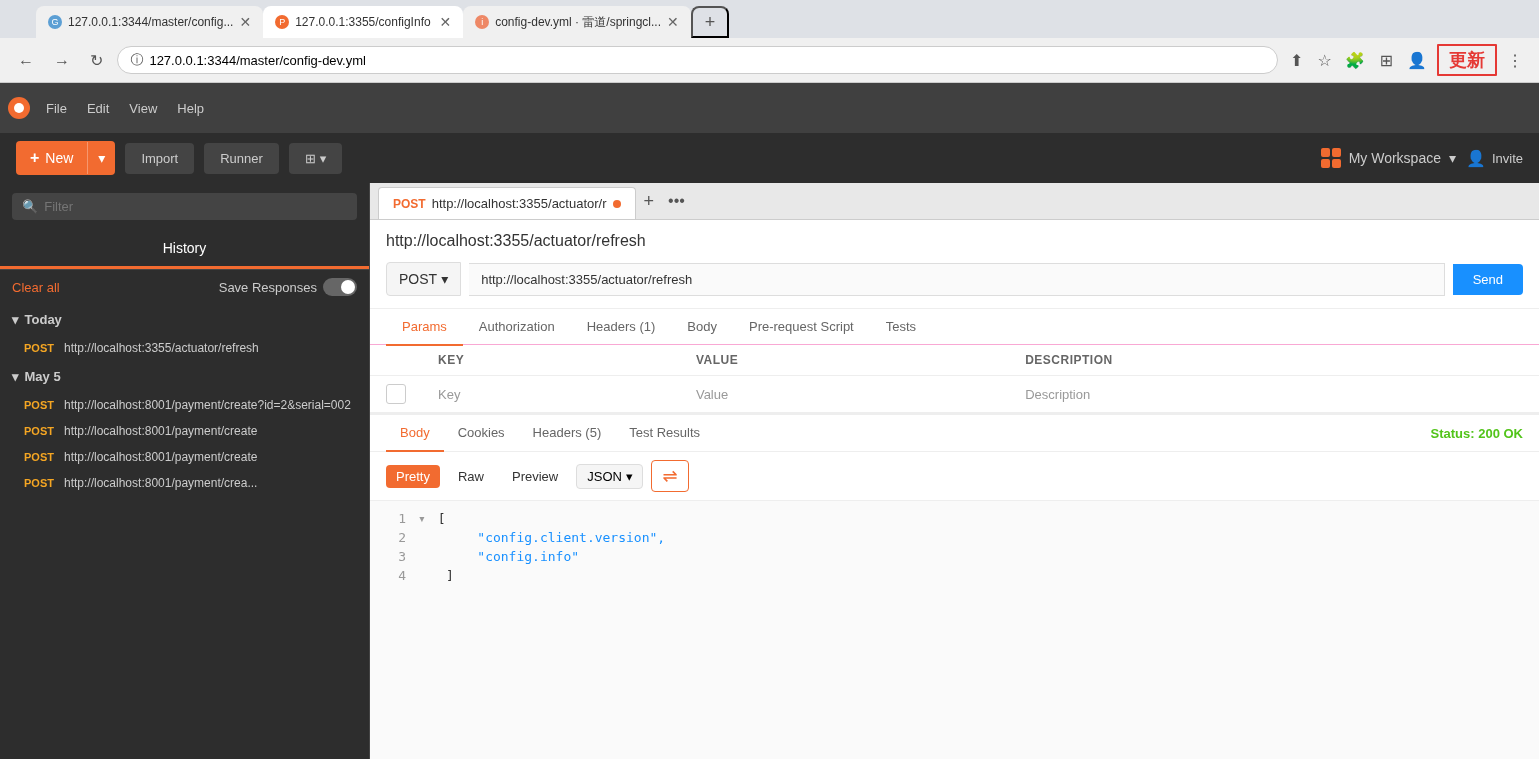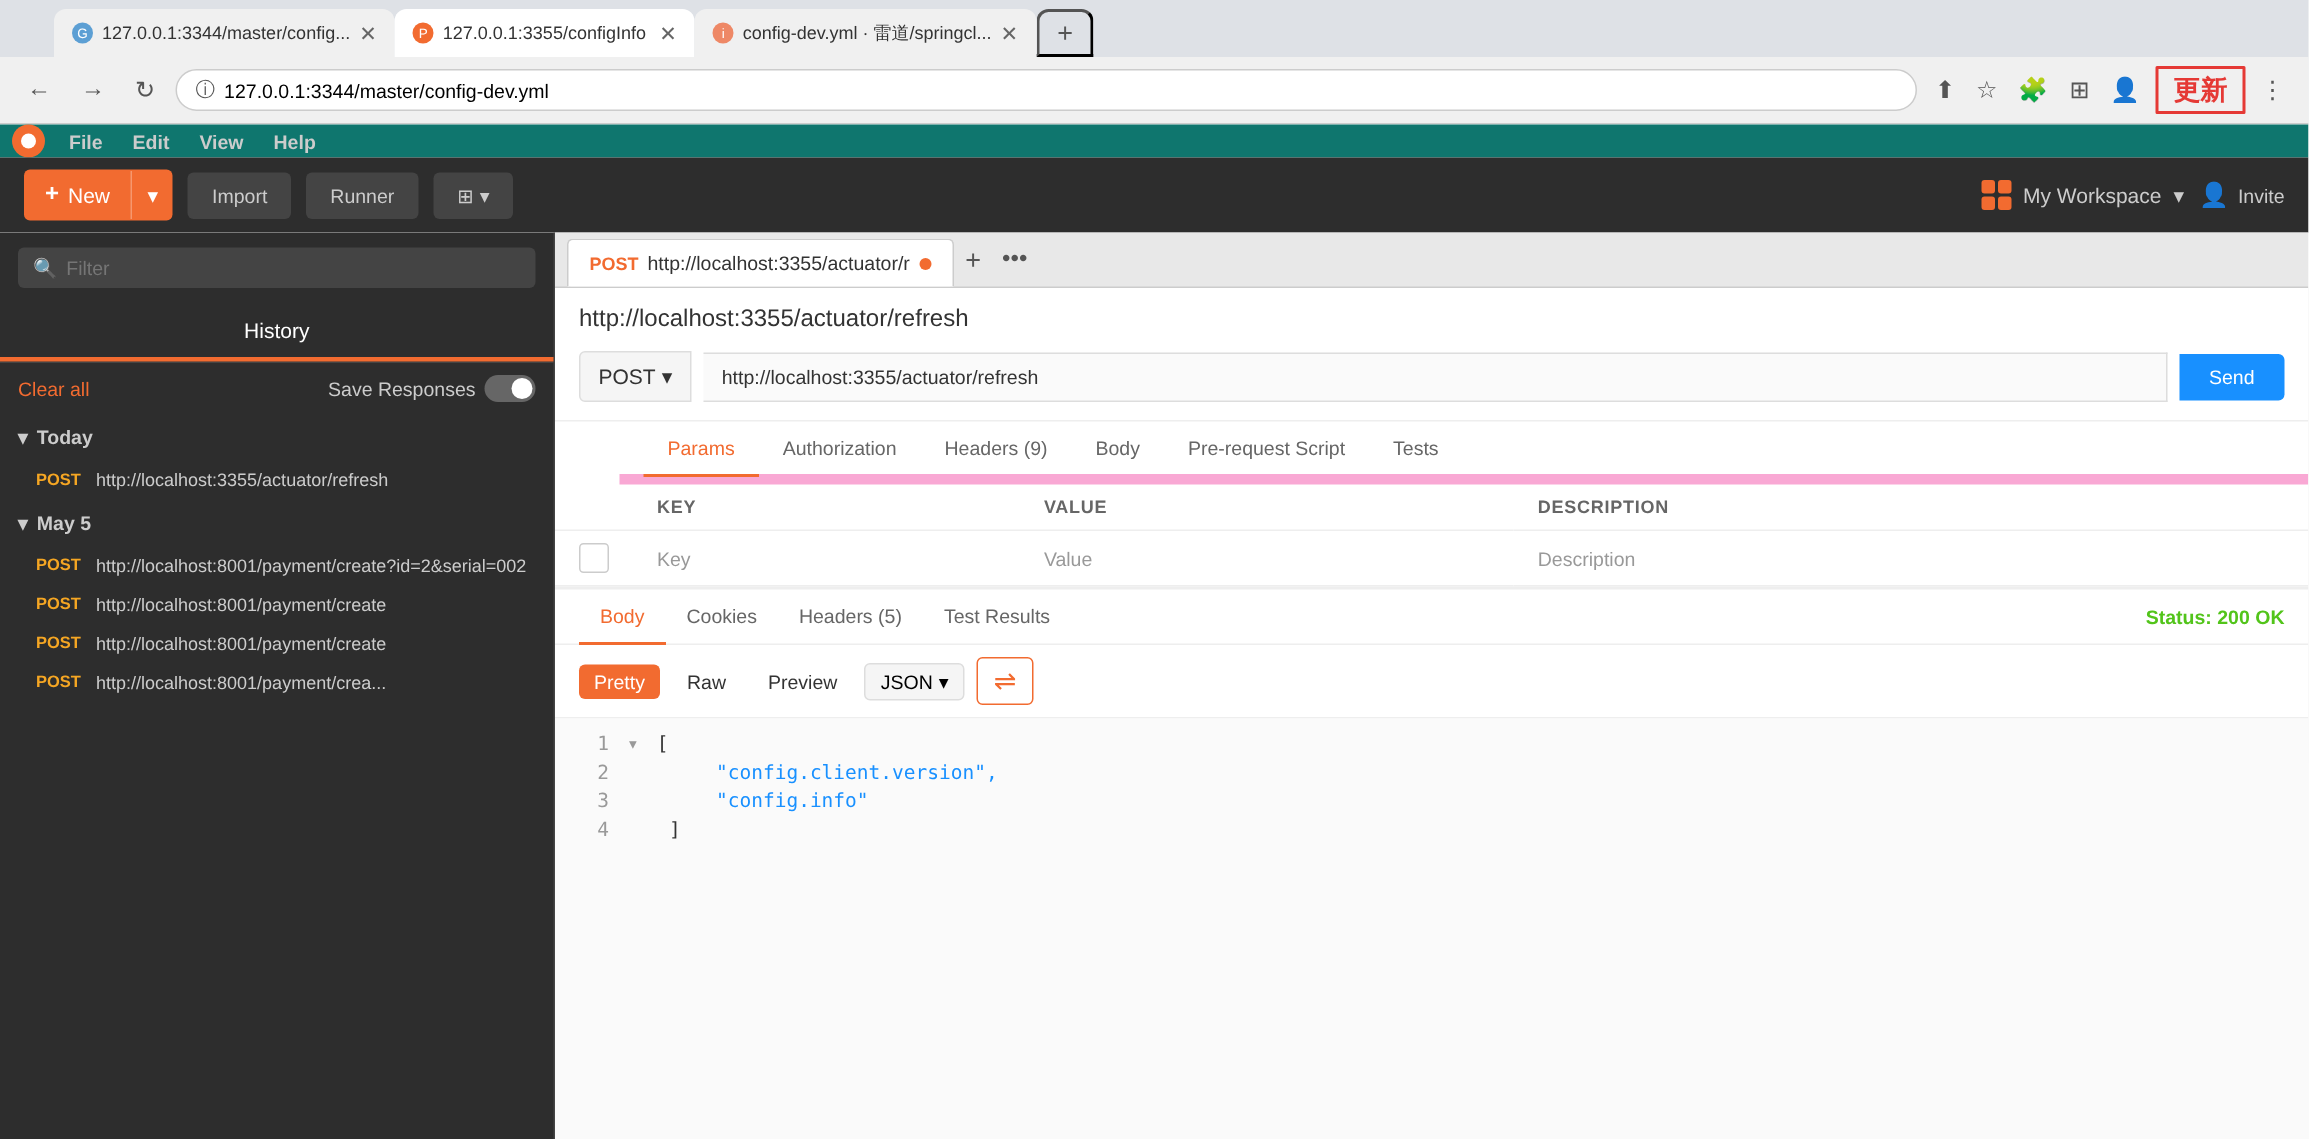--- a/index.html
+++ b/index.html
@@ -18,21 +18,21 @@
     .browser-toolbar { display: flex; align-items: center; gap: 8px; padding: 6px 12px; background: #f0f0f0; border-bottom: 1px solid #ccc; }
     .browser-nav-btn { background: none; border: none; color: #555; font-size: 16px; cursor: pointer; padding: 4px 6px; border-radius: 4px; }
     .address-bar { flex: 1; display: flex; align-items: center; background: #fff; border: 1px solid #ccc; border-radius: 20px; padding: 4px 12px; gap: 6px; }
     .address-bar input { border: none; outline: none; flex: 1; font-size: 13px; }
     .toolbar-icons { display: flex; gap: 6px; align-items: center; }
     .toolbar-icon-btn { background: none; border: none; color: #555; cursor: pointer; padding: 4px; font-size: 16px; border-radius: 4px; }
     .update-btn { background: none; border: 2px solid #e53935; color: #e53935; border-radius: 1px; padding: 2px 10px; font-size: 18px; cursor: pointer; font-weight: bold; }
 
     
     .postman-app { width: 1539px; height: 700px; background: #fff; display: flex; flex-direction: column; }
-    .postman-menu-bar { display: flex; align-items: center; gap: 0; padding: 0 8px; background: #0f766e; color: #ccc; font-size: 13px; font-weight: bold; }
+    .postman-menu-bar { display: flex; align-items: center; gap: 0; padding: 14px 8px; background: #404040; color: #ccc; font-size: 13px; }
     .postman-menu-bar span { padding: 3px 10px; cursor: pointer; }
     .postman-logo { width: 22px; height: 22px; background: #f26b30; border-radius: 50%; display: flex; align-items: center; justify-content: center; margin-right: 6px; }
     .postman-logo-inner { width: 10px; height: 10px; background: #fff; border-radius: 50%; }
 
     .postman-header { display: flex; align-items: center; padding: 8px 16px; background: #2d2d2d; gap: 10px; }
     .new-btn { display: flex; align-items: center; background: #f26b30; color: #fff; border: none; border-radius: 4px; cursor: pointer; font-size: 14px; }
     .new-btn-main { padding: 8px 14px; display: flex; align-items: center; gap: 6px; }
     .new-btn-dropdown { padding: 8px 10px; border-left: 1px solid rgba(255,255,255,0.3); }
     .header-btn { background: #444; color: #ccc; border: none; border-radius: 4px; padding: 8px 16px; cursor: pointer; font-size: 13px; }
     .workspace-btn { display: flex; align-items: center; gap: 8px; background: none; border: none; color: #ccc; cursor: pointer; font-size: 14px; margin-left: auto; }
@@ -76,21 +76,21 @@
     .tab-add-btn { background: none; border: none; color: #555; font-size: 18px; cursor: pointer; padding: 0 8px; }
     .tab-more-btn { background: none; border: none; color: #555; cursor: pointer; font-size: 16px; padding: 0 6px; }
 
     .request-url-bar { padding: 12px 16px; border-bottom: 1px solid #eee; }
     .request-url-title { font-size: 16px; color: #333; margin-bottom: 12px; }
     .request-row { display: flex; align-items: center; gap: 8px; }
     .method-select { display: flex; align-items: center; background: #f5f5f5; border: 1px solid #ddd; border-radius: 4px 0 0 4px; padding: 8px 12px; cursor: pointer; font-size: 14px; color: #333; gap: 4px; }
     .url-input { flex: 1; border: 1px solid #ddd; border-left: none; padding: 8px 12px; font-size: 13px; color: #333; outline: none; background: #fafafa; }
     .send-btn { background: #1890ff; color: #fff; border: none; padding: 8px 20px; cursor: pointer; font-size: 13px; border-radius: 0 4px 4px 0; }
 
-    .request-sub-tabs { display: flex; border-bottom: 7px solid #f9a8d4; padding: 0 16px; margin-left: 43px; }
+    .request-sub-tabs { display: flex; border-bottom: 1px solid #f9a8d4; padding: 0 16px; }
     .req-tab { padding: 10px 16px; color: #666; cursor: pointer; font-size: 13px; border-bottom: 2px solid transparent; margin-bottom: -2px; }
     .req-tab.active { color: #f26b30; border-bottom: 2px solid #f26b30; }
 
     .params-table { width: 100%; border-collapse: collapse; }
     .params-table th { text-align: left; padding: 8px 16px; font-size: 12px; color: #666; font-weight: bold; text-transform: uppercase; border-bottom: 1px solid #eee; letter-spacing: 0.5px; }
     .params-table td { padding: 8px 16px; border-bottom: 1px solid #eee; color: #999; font-size: 13px; }
     .params-table td:first-child { width: 40px; }
     .checkbox-cell { width: 20px; height: 20px; border: 1px solid #ccc; border-radius: 3px; }
 
     .response-section { flex: 1; display: flex; flex-direction: column; border-top: 2px solid #eee; }
@@ -281,21 +281,21 @@
             <span>▾</span>
           </div>
           <input class="url-input" type="text" value="http://localhost:3355/actuator/refresh" style="">
           <button class="send-btn">Send</button>
         </div>
       </div>
 
       <div class="request-sub-tabs">
         <div class="req-tab active">Params</div>
         <div class="req-tab">Authorization</div>
-        <div class="req-tab">Headers (9)</div>
+        <div class="req-tab">Headers (1)</div>
         <div class="req-tab">Body</div>
         <div class="req-tab">Pre-request Script</div>
         <div class="req-tab">Tests</div>
       </div>
 
       <div style="padding: 0;">
         <table class="params-table">
           <thead>
             <tr>
               <th></th>

